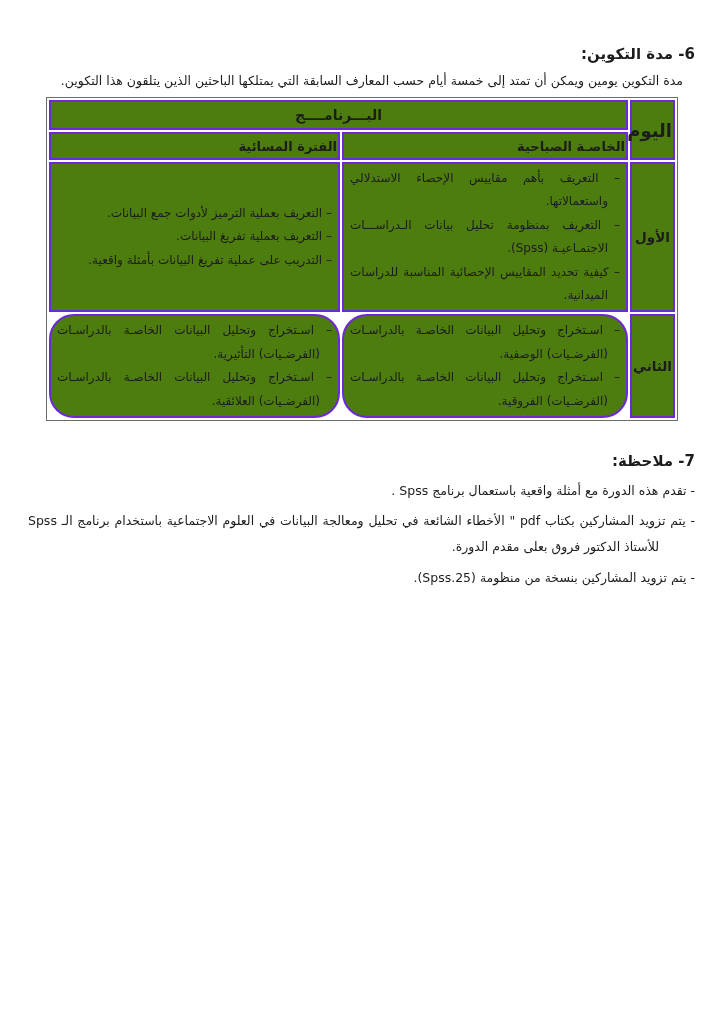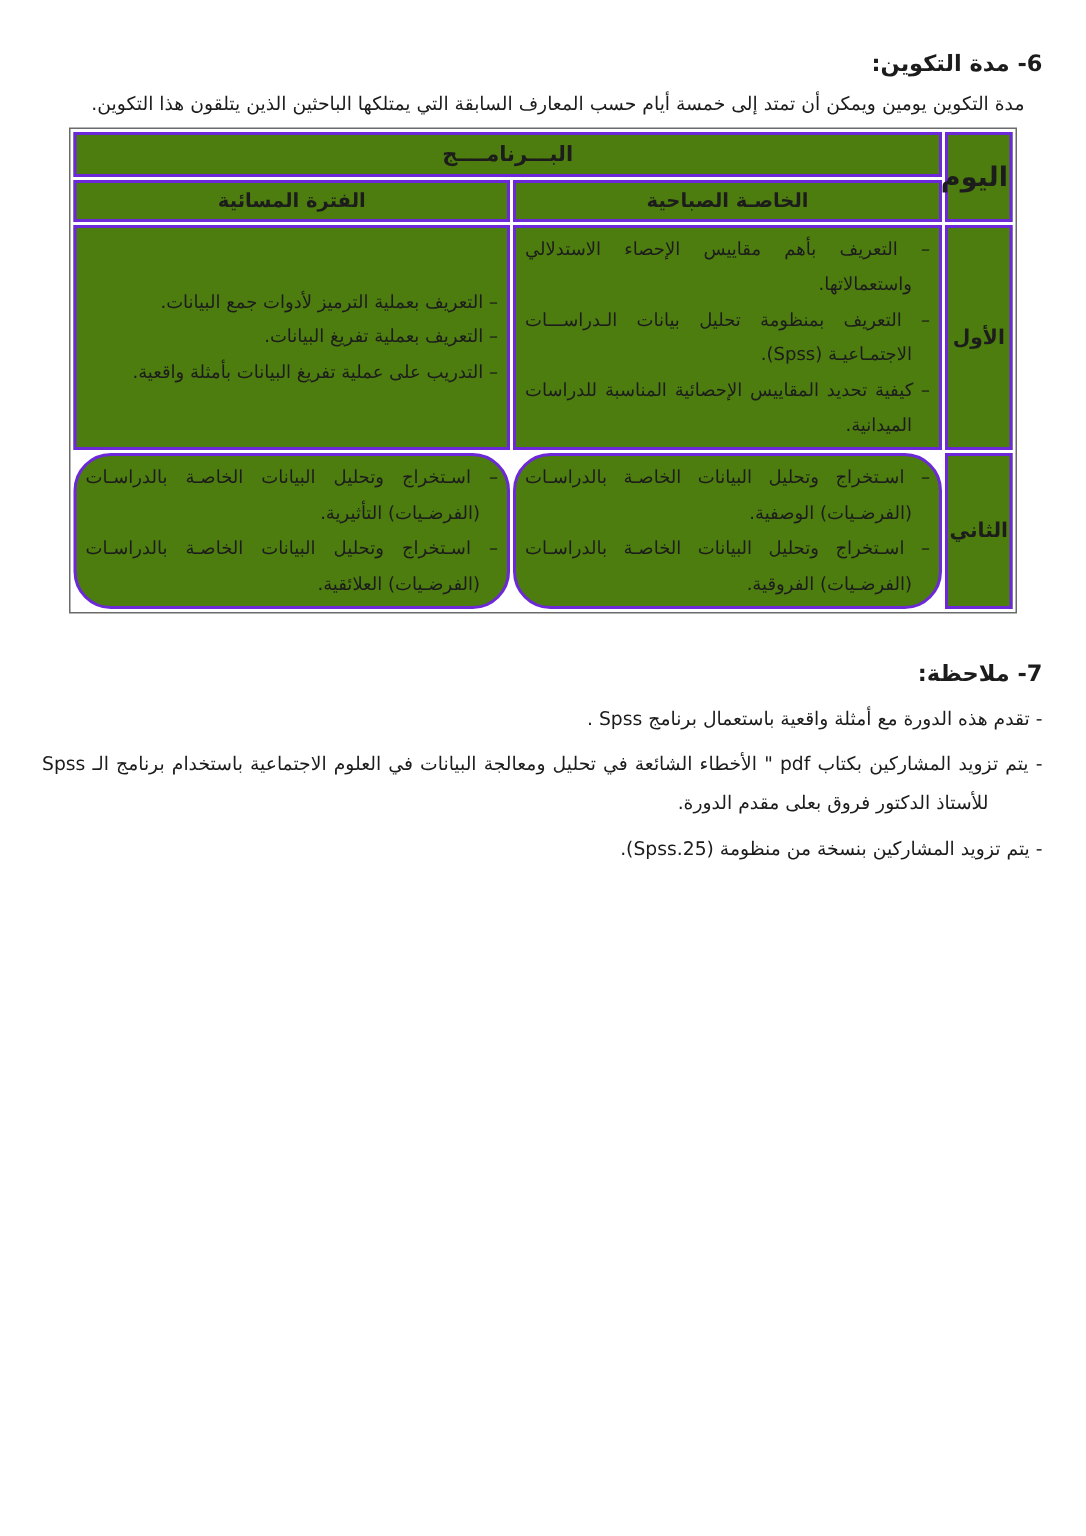--- a/index.html
+++ b/index.html
@@ -5,21 +5,21 @@
   html,body{margin:0;padding:0;background:#ffffff;}
   .page{
     position:relative;
     width:724px;height:1024px;
     margin:0 auto;
     background:#ffffff;
     direction:rtl;
     font-family:"DejaVu Sans",sans-serif;
     color:#1c1c1c;
     box-sizing:border-box;
-    padding-top:32px;
+    padding-top:44px;
     overflow:hidden;
   }
   .sec-heading{
     margin:0 29px 6px 29px;
     font-size:15px;
     font-weight:bold;
     line-height:1.4;
   }
   .intro{
     margin:2px 29px 4px 29px;
@@ -45,21 +45,20 @@
   col.c-evening{width:291px;}
   td.prog-h{
     height:24px;
     text-align:center;
     font-weight:bold;
     font-size:14px;
     letter-spacing:1px;
   }
   td.period-h{
     height:22px;
-    text-align:center;
     font-weight:bold;
     font-size:13px;
     margin-left:48px;
   }
   td.day-h{
     text-align:center;
     font-weight:bold;
     font-size:18px;
   }
   td.day-c{

